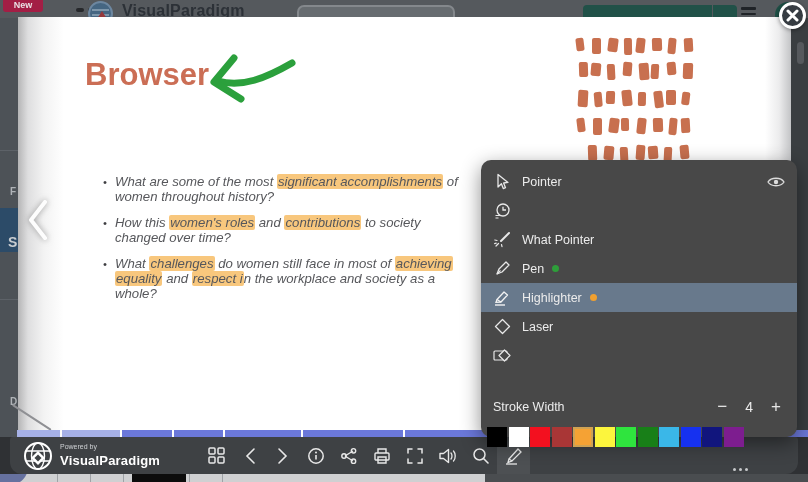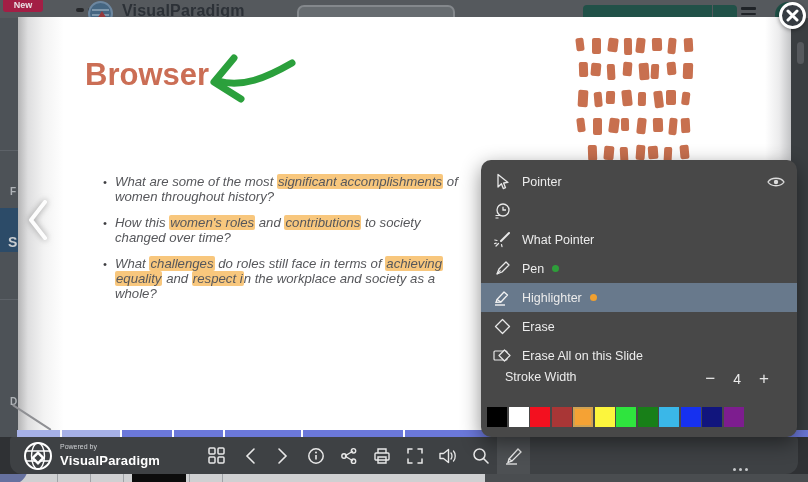--- a/index.html
+++ b/index.html
@@ -70,21 +70,21 @@
 
   
   .menu{position:absolute;left:481px;top:160px;width:316px;height:277px;background:#484848;border-radius:10px;
     box-shadow:0 6px 20px rgba(0,0,0,.45);color:#ececec;padding-top:7px;box-sizing:border-box;}
   .mrow{height:29px;display:flex;align-items:center;padding:0 12px;cursor:default;}
   .mrow.selected{background:var(--selbg,#68798c);}
   .micon{width:18px;height:18px;margin-right:11px;display:flex;align-items:center;justify-content:center;}
   .mlabel{font-size:12.5px;}
   .mdot{width:7px;height:7px;border-radius:50%;margin-left:8px;}
   .meye{margin-left:auto;display:flex;align-items:center;}
-  .stroke-row{height:34px;display:flex;align-items:flex-start;padding:0 24px;margin-top:0;}
+  .stroke-row{height:34px;display:flex;align-items:center;padding:0 12px;margin-top:20px;}
   .stroke-label{font-size:12.5px;}
   .stroke-ctrl{margin-left:auto;display:flex;align-items:center;gap:14px;}
   .stroke-btn{font-size:17px;color:#e6e6e6;width:18px;text-align:center;cursor:pointer;line-height:18px;}
   .stroke-val{font-size:14px;}
   .palette{display:flex;gap:1.5px;padding:3px 5px 0 6px;}
   .swatch{width:20px;height:20px;box-sizing:border-box;}
   .swatch.selected{border:2px solid #cfa253;}
 
   
   .toolbar-bg{position:absolute;left:0;top:437px;width:808px;height:37px;background:#2f3134;}
@@ -217,21 +217,21 @@
   <span class="squiggle">
     <svg width="75" height="170" viewBox="0 0 75 170">
       <path d="M40,38 C50,26 60,32 74,20" fill="none" stroke="#222" stroke-width="1.6"></path>
       <path d="M72,62 C55,72 42,80 30,92 C44,92 56,88 52,100 C48,112 38,116 46,124 C54,130 44,138 36,142" fill="none" stroke="#222" stroke-width="1.6"></path>
     </svg>
   </span>
 
   <ul class="bullets">
       <li><span>What are some of the most </span><span class="hl">significant accomplishments</span><span> of women throughout history?</span></li>
       <li><span>How this </span><span class="hl">women's roles</span><span> and </span><span class="hl">contributions</span><span> to society changed over time?</span></li>
-      <li><span>What </span><span class="hl">challenges</span><span> do roles still face in terms of </span><span class="hl">achieving equality</span><span> and </span><span class="hl">respect i</span><span>n the workplace and society as a whole?</span></li>
+      <li><span>What </span><span class="hl">challenges</span><span> do women still face in most of </span><span class="hl">achieving equality</span><span> and </span><span class="hl">respect i</span><span>n the workplace and society as a whole?</span></li>
     </ul>
 
   <div class="watermark">
     <span>VisualParadigm</span><span class="idot"></span>
   </div>
 </div>
 
 <div class="pencil-line"></div>
 
 <span class="nav-chevron nav-prev">
@@ -411,30 +411,29 @@
     </span>
     <span class="mlabel">Highlighter</span>
     <span class="mdot" style="background: rgb(240, 160, 48);"></span>
   </div>
   <div class="mrow">
     <span class="micon">
       <svg width="17" height="17" viewBox="0 0 17 17">
           <path d="M8.5,1.5 L15.5,8.5 L8.5,15.5 L1.5,8.5 Z" fill="none" stroke="#e8e8e8" stroke-width="1.3" stroke-linejoin="round"></path>
         </svg>
     </span>
-    <span class="mlabel">Erase</span>
+    <span class="mlabel">Laser</span>
   </div>
   <div class="mrow">
     <span class="micon">
       <svg width="18" height="17" viewBox="0 0 18 17">
           <rect x="1" y="4" width="13" height="9" rx="1" fill="none" stroke="#e8e8e8" stroke-width="1.2"></rect>
       <path d="M11.5,3 L17,8.5 L11.5,14 L6,8.5 Z" fill="#484848" stroke="#e8e8e8" stroke-width="1.2" stroke-linejoin="round"></path>
         </svg>
     </span>
-    <span class="mlabel">Erase All on this Slide</span>
   </div>
 
   <div class="stroke-row">
     <span class="stroke-label">Stroke Width</span>
     <span class="stroke-ctrl">
       <span class="stroke-btn">−</span>
       <span class="stroke-val">4</span>
       <span class="stroke-btn">+</span>
     </span>
   </div>

